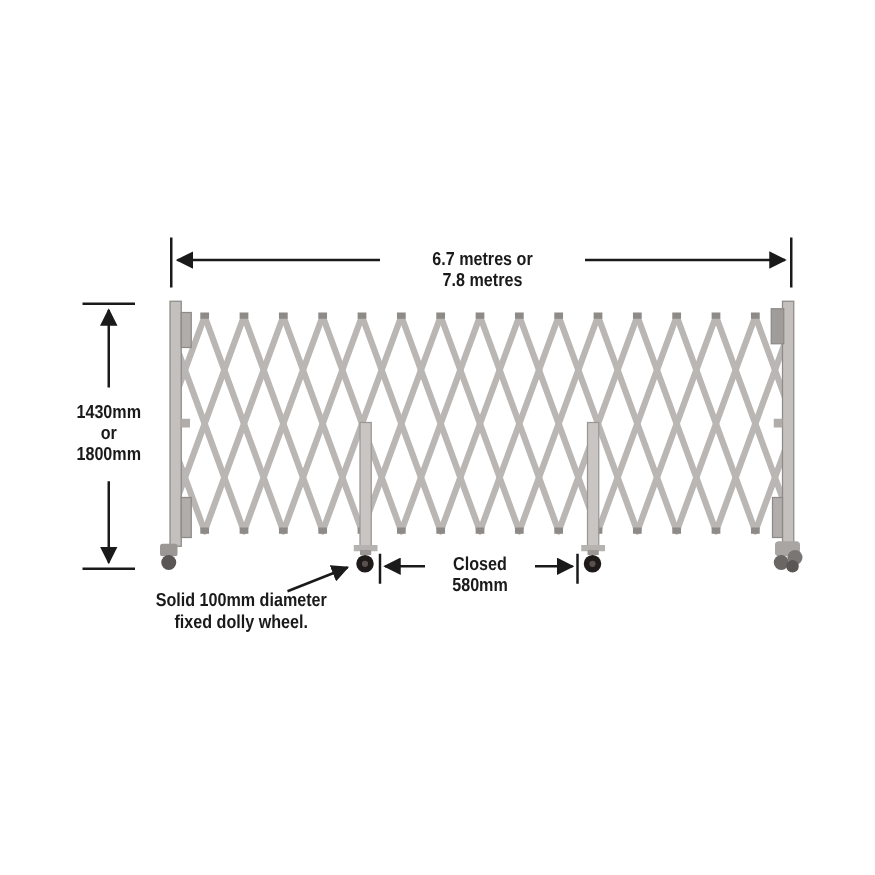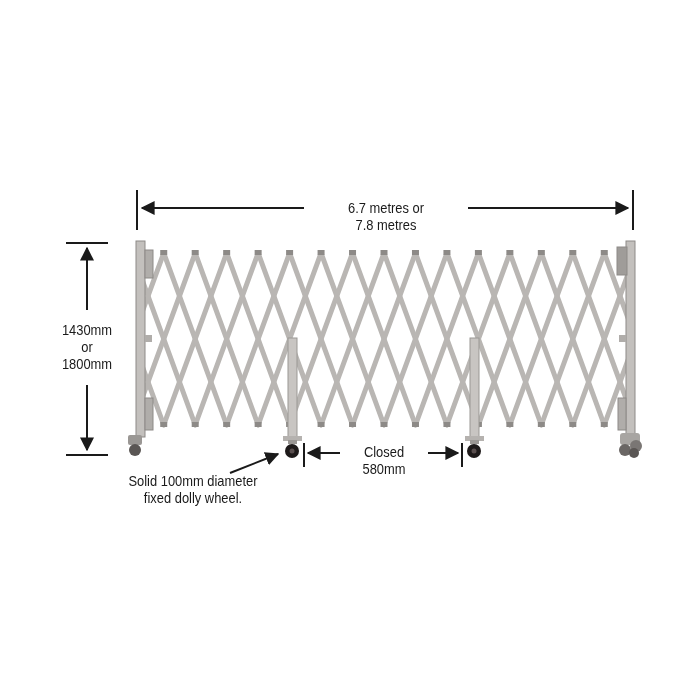--- a/index.html
+++ b/index.html
@@ -1,18 +1,18 @@
 <!DOCTYPE html>
 <html><head>
   <meta charset="utf-8">
   <style>
     html, body { margin: 0; padding: 0; background: #ffffff; }
     body { width: 700px; height: 700px; position: relative; overflow: hidden;
            font-family: "Liberation Sans", sans-serif; }
-    #stage { position: absolute; left: 0; top: 0; width: 556px; height: 700px; }
+    #stage { position: absolute; left: 0; top: 0; width: 556px; height: 700px; font-weight: bold; }
     .label { position: absolute; color: #1a1a1a; font-family: "Liberation Sans", sans-serif;
              font-size: 15px; line-height: 17px; text-align: center; transform: scaleX(0.86);
              transform-origin: center top; white-space: nowrap; }
     .label span { display: block; }
   </style>
 </head>
 <body>
 
 <div id="stage">
   <svg width="700" height="700" viewBox="0 0 700 700" xmlns="http://www.w3.org/2000/svg">

